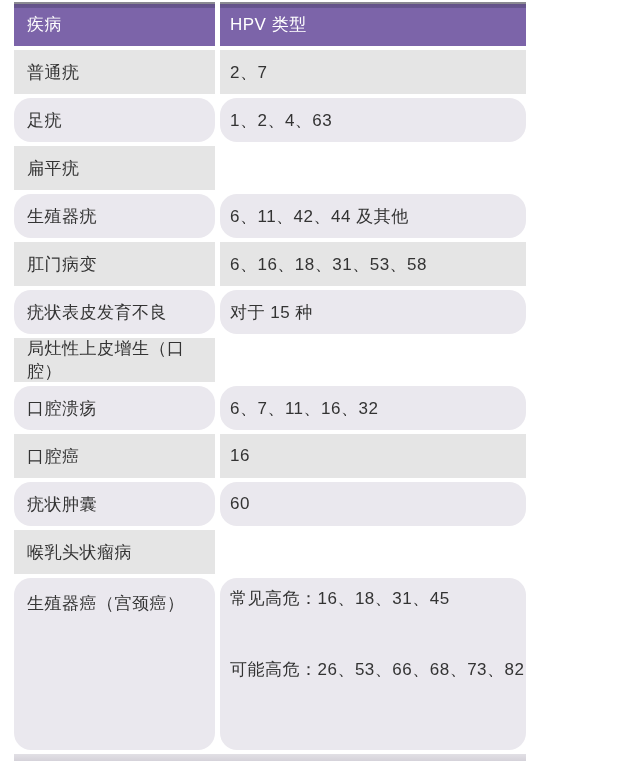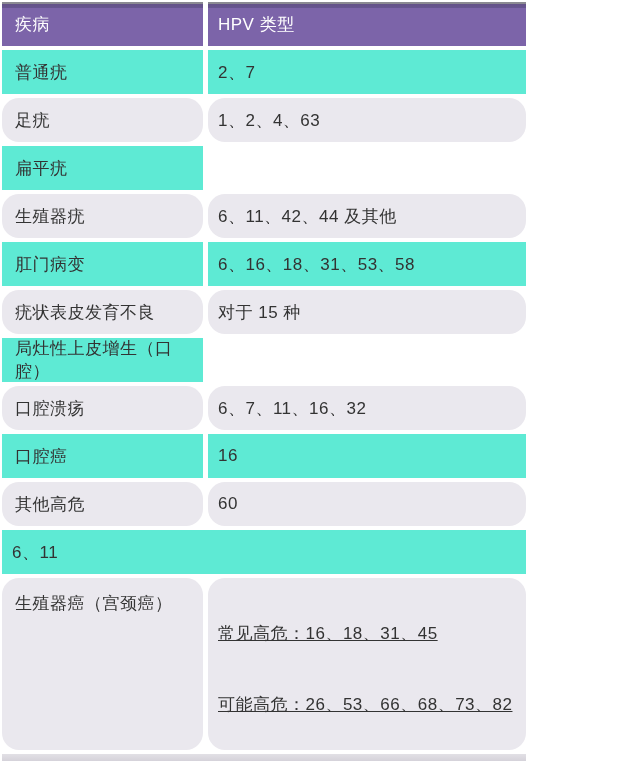--- a/index.html
+++ b/index.html
@@ -4,21 +4,21 @@
 <style>
   * { box-sizing: border-box; margin: 0; padding: 0; }
   html, body {
     width: 640px;
     background: #ffffff;
     font-family: "Liberation Sans", "DejaVu Sans", sans-serif;
   }
   body { height: 764px; overflow: hidden; }
   .table-wrap {
     width: 528px;
-    padding: 2px 2px 0 2px;
+    padding: 2px 2px 0 14px;
   }
   .trow {
     display: flex;
     gap: 5px;
     margin-bottom: 4px;
   }
   .cell {
     display: flex;
     align-items: center;
     font-size: 17px;
@@ -37,31 +37,30 @@
   
   .header .cell {
     height: 44px;
     color: #ffffff;
     background: linear-gradient(180deg,
       #8b8a92 0px, #8b8a92 2px,
       #645288 2px, #675590 6px,
       #7c64a9 6px, #7c64a9 100%);
   }
   
-  .row-dark .cell  { background: #5eead4; }
+  .row-dark .cell  { background: #e5e5e5; }
   .row-light .cell { background: #eae8ee; border-radius: 17px; }
   .body-row .cell  { height: 44px; }
   
   .row-tall .cell { height: 172px; }
   .row-tall .cell-left { align-items: flex-start; padding-top: 14px; }
   .row-tall .cell-right {
     flex-direction: column;
     align-items: stretch;
-    justify-content: center;
-    text-decoration: underline;
+    justify-content: flex-start;
   }
   .row-tall .line { line-height: 21px; }
   .row-tall .line-1 { margin-top: 10px; }
   .row-tall .line-2 { margin-top: 38px; }
   .row-tall .line-3 { margin-top: 50px; }
   
   .bottom-bar {
     margin-top: 3px;
     height: 7px;
     background: linear-gradient(180deg, #e2e0e5 0, #d5d2da 100%);
@@ -114,26 +113,26 @@
     <div class="cell cell-left">口腔溃疡</div>
     <div class="cell cell-right">6、7、11、16、32</div>
   </div>
 
   <div class="trow body-row row-dark">
     <div class="cell cell-left">口腔癌</div>
     <div class="cell cell-right">16</div>
   </div>
 
   <div class="trow body-row row-light">
-    <div class="cell cell-left">其他高危</div>
+    <div class="cell cell-left">疣状肿囊</div>
     <div class="cell cell-right">60</div>
   </div>
 
   <div class="trow body-row row-dark">
-    <div class="cell cell-right">6、11</div>
+    <div class="cell cell-left">喉乳头状瘤病</div>
   </div>
 
   <div class="trow row-tall row-light">
     <div class="cell cell-left">生殖器癌（宫颈癌）</div>
     <div class="cell cell-right">
       <div class="line line-1">常见高危：16、18、31、45</div>
       <div class="line line-3">可能高危：26、53、66、68、73、82</div>
     </div>
   </div>
 

